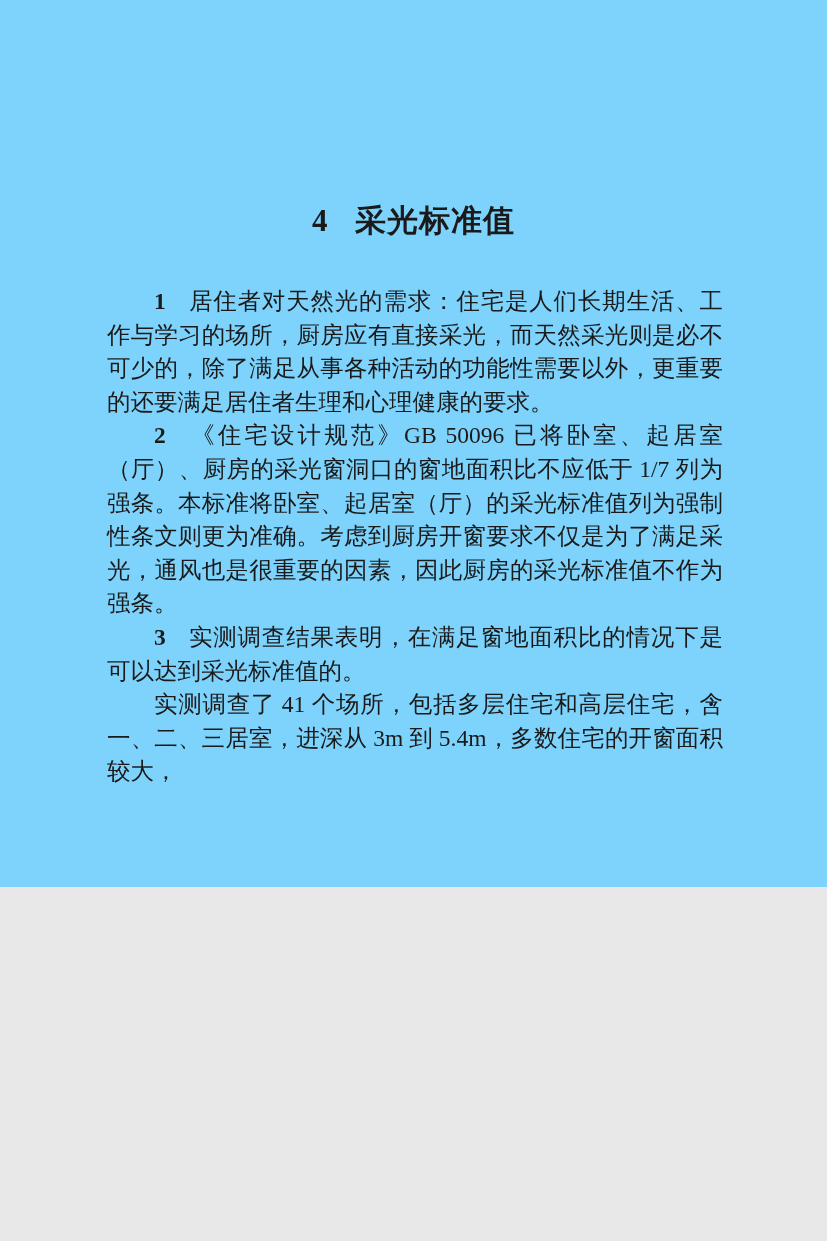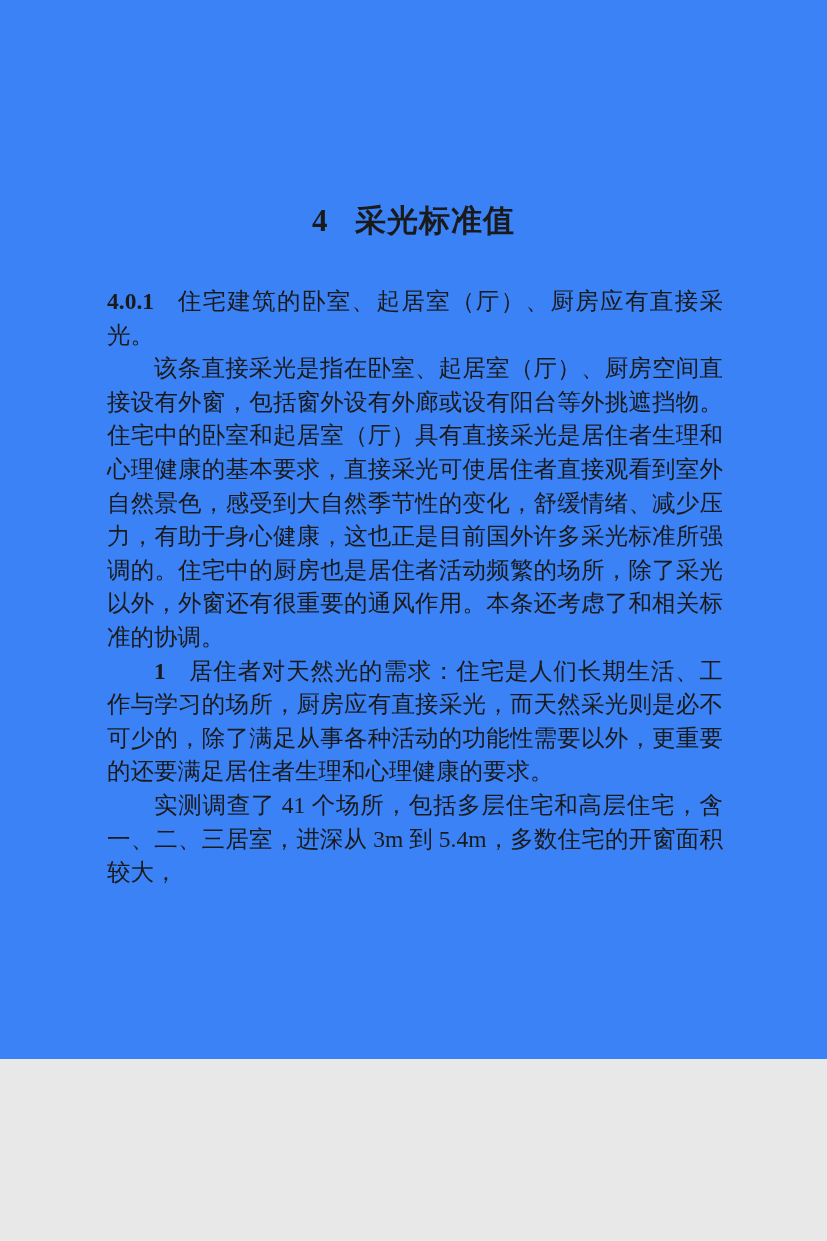--- a/index.html
+++ b/index.html
@@ -1,22 +1,22 @@
 <!DOCTYPE html>
 <html><head>
 <meta charset="utf-8">
 <style>
   * { margin: 0; padding: 0; box-sizing: border-box; }
   html, body { background: #e8e8e8; }
   .page {
     position: relative;
     width: 827px;
-    height: 1059px;
+    height: 887px;
     margin: 0 auto;
-    background: #3b82f6;
+    background: #7dd3fc;
     color: #1a1a1a;
     font-family: "Liberation Serif", "DejaVu Serif", serif;
     overflow: hidden;
   }
   .chapter-title {
     position: absolute;
     top: 200px;
     left: 0;
     width: 100%;
     text-align: center;
@@ -60,22 +60,22 @@
 </head>
 <body>
 
 <div class="page">
 
   <h1 class="chapter-title">
     <span class="title-number">4</span><span>采光标准值</span>
   </h1>
 
   <div class="body-text">
-      <p class="para"><span class="prefix">4.0.1</span><span>住宅建筑的卧室、起居室（厅）、厨房应有直接采光。</span></p>
-      <p class="para indented"><span>该条直接采光是指在卧室、起居室（厅）、厨房空间直接设有外窗，包括窗外设有外廊或设有阳台等外挑遮挡物。住宅中的卧室和起居室（厅）具有直接采光是居住者生理和心理健康的基本要求，直接采光可使居住者直接观看到室外自然景色，感受到大自然季节性的变化，舒缓情绪、减少压力，有助于身心健康，这也正是目前国外许多采光标准所强调的。住宅中的厨房也是居住者活动频繁的场所，除了采光以外，外窗还有很重要的通风作用。本条还考虑了和相关标准的协调。</span></p>
       <p class="para indented"><span class="prefix">1</span><span>居住者对天然光的需求：住宅是人们长期生活、工作与学习的场所，厨房应有直接采光，而天然采光则是必不可少的，除了满足从事各种活动的功能性需要以外，更重要的还要满足居住者生理和心理健康的要求。</span></p>
+      <p class="para indented"><span class="prefix">2</span><span>《住宅设计规范》GB 50096 已将卧室、起居室（厅）、厨房的采光窗洞口的窗地面积比不应低于 1/7 列为强条。本标准将卧室、起居室（厅）的采光标准值列为强制性条文则更为准确。考虑到厨房开窗要求不仅是为了满足采光，通风也是很重要的因素，因此厨房的采光标准值不作为强条。</span></p>
+      <p class="para indented"><span class="prefix">3</span><span>实测调查结果表明，在满足窗地面积比的情况下是可以达到采光标准值的。</span></p>
       <p class="para indented"><span class="trailing-mark">·</span></p>
       <p class="para indented"><span>实测调查了 41 个场所，包括多层住宅和高层住宅，含一、二、三居室，进深从 3m 到 5.4m，多数住宅的开窗面积较大，</span></p>
     </div>
 
   <div class="page-number">57</div>
 
 </div>
 
 </body></html>

